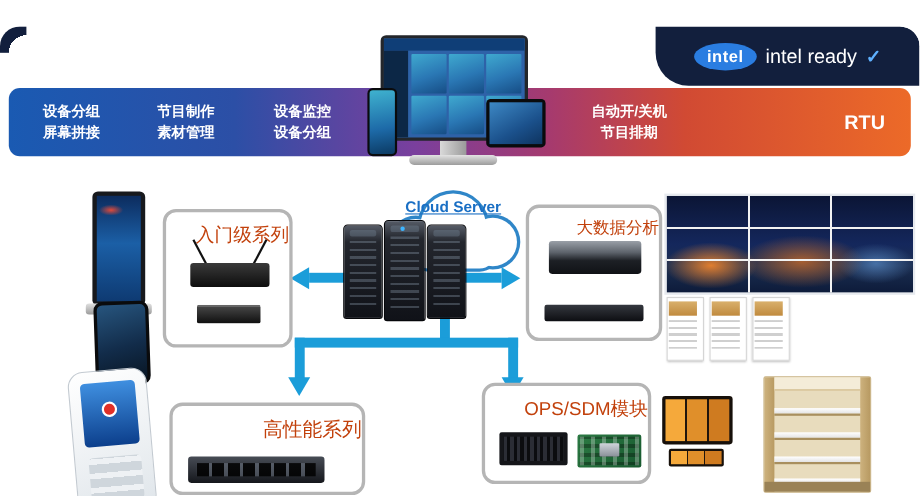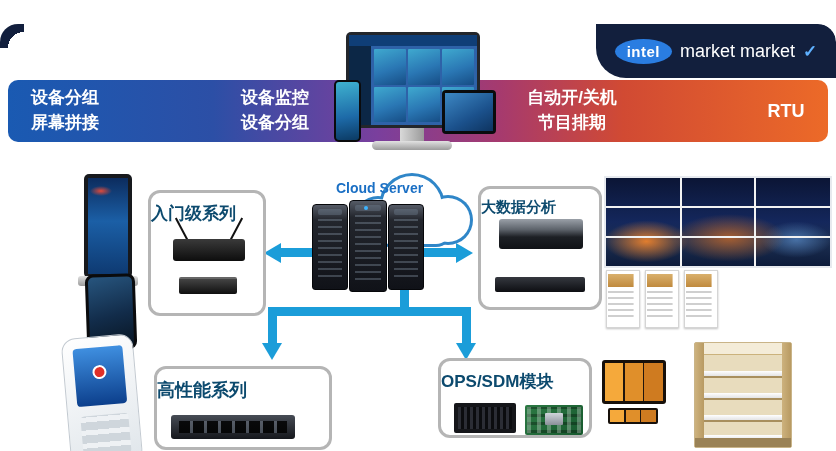--- a/index.html
+++ b/index.html
@@ -19,21 +19,21 @@
     font-size:15px; border-radius:50%; padding:4px 12px; letter-spacing:.5px; }
   .mr-text { color:#fff; font-size:18px; }
   .mr-check { color:#5fb1ff; font-size:17px; font-weight:bold; }
 
   
   .banner { position:absolute; left:8px; top:56px; width:820px; height:62px; z-index:2;
     border-radius:10px;
     background:linear-gradient(90deg, var(--banner_blue,#1a5ab2) 0%, #2c4fa6 25%,
       var(--banner_purple,#7a3f9d) 45%, #a63a6e 60%, #d14a33 75%, var(--banner_orange,#ec6a28) 100%); }
   .banner-item { position:absolute; top:50%; transform:translate(-50%,-50%);
-    color:#fff; font-weight:bold; font-size:17px; line-height:1.45;
+    color:#fff; font-weight:bold; font-size:13px; line-height:1.45;
     text-align:center; white-space:nowrap; }
 
   
   .monitor { position:absolute; left:346px; top:8px; width:134px; height:96px;
     background:#23262b; border-radius:5px; padding:3px; z-index:4; }
   .m-screen { width:100%; height:100%; background:#2e62a8; position:relative; overflow:hidden; }
   .m-top { height:11px; background:#0f3e77; }
   .m-side { position:absolute; left:0; top:11px; bottom:0; width:22px; background:#0c2746; }
   .m-main { position:absolute; left:22px; top:11px; right:0; bottom:0;
     display:grid; grid-template-columns:1fr 1fr 1fr; gap:2px; padding:3px; }
@@ -47,21 +47,21 @@
   .m-phone > i { display:block; width:100%; height:100%; border-radius:3px;
     background:linear-gradient(170deg,#3fb2cf 0%,#1d6aa8 60%,#0b3a63 100%); }
   .m-tablet { position:absolute; left:442px; top:66px; width:54px; height:44px; z-index:5;
     background:#0a0b0d; border-radius:4px; padding:3px; }
   .m-tablet > i { display:block; width:100%; height:100%;
     background:linear-gradient(150deg,#3d88c4 0%,#1b518c 60%,#0e3460 100%); }
 
   
   .cloud { position:absolute; left:336px; top:142px; width:152px; height:86px; z-index:1; }
   .cloud-label { position:absolute; left:336px; top:156px; width:152px; z-index:2;
-    text-align:left; color:#1a6fc4; font-weight:bold; font-size:14px; }
+    text-align:center; color:#1a6fc4; font-weight:bold; font-size:14px;text-decoration:underline; }
 
   
   .servers { position:absolute; left:312px; top:174px; width:112px; height:96px; z-index:3; }
   .tower { position:absolute; background:linear-gradient(180deg,#555b66 0%,#23262d 18%,#101218 100%);
     border:1px solid #06070a; border-radius:4px 4px 3px 3px; overflow:hidden; }
   .tower::before { content:""; position:absolute; left:5px; right:5px; top:14px; bottom:8px;
     background:repeating-linear-gradient(180deg, rgba(170,190,210,.28) 0 2px, transparent 2px 7px); }
   .tower::after { content:""; position:absolute; left:5px; right:5px; top:4px; height:6px;
     background:rgba(130,150,170,.3); border-radius:2px; }
   .led { position:absolute; width:4px; height:4px; border-radius:50%; background:#3db4ff; z-index:4; }
@@ -69,21 +69,21 @@
   
   .al { position:absolute; background:var(--arrow,#1b9dd9); z-index:2; }
   .ah { position:absolute; width:0; height:0; z-index:2; }
   .ah-left  { border-top:10px solid transparent; border-bottom:10px solid transparent; border-right:17px solid var(--arrow,#1b9dd9); }
   .ah-right { border-top:10px solid transparent; border-bottom:10px solid transparent; border-left:17px solid var(--arrow,#1b9dd9); }
   .ah-down  { border-left:10px solid transparent; border-right:10px solid transparent; border-top:17px solid var(--arrow,#1b9dd9); }
 
   
   .series-box { position:absolute; background:#fff; border:3px solid var(--box_border,#b5b5b5);
     border-radius:12px; z-index:2; }
-  .series-label { text-align:left; font-weight:bold; color:#0c4a6e; padding-top:9px; }
+  .series-label { text-align:right; font-weight:normal; color:#c2410c; padding-top:9px; }
 
   
   .dev-antenna { position:absolute; left:22px; top:30px; width:72px; height:38px; }
   .ant { position:absolute; width:2px; height:26px; background:#111; bottom:20px; }
   .ant-l { left:14px; transform:rotate(-28deg); transform-origin:bottom center; }
   .ant-r { left:56px; transform:rotate(28deg); transform-origin:bottom center; }
   .ant-body { position:absolute; left:0; bottom:0; width:72px; height:22px; border-radius:3px;
     background:linear-gradient(#3a3a3a,#0d0d0d); }
   .dev-smallbox { position:absolute; left:28px; top:84px; width:58px; height:17px; border-radius:2px;
     background:linear-gradient(#444,#0f0f0f); border-top:2px solid #666; }
@@ -174,28 +174,32 @@
 </style>
 </head>
 <body>
 
 <div class="canvas">
 
   <div class="corner-tl"></div>
 
   <div class="intel-badge">
     <span class="intel-oval">intel</span>
-    <span class="mr-text">market market</span>
+    <span class="mr-text">intel ready</span>
     <span class="mr-check">✓</span>
   </div>
 
   <div class="banner">
     <div class="banner-item" style="left:57px">
       <div>设备分组</div>
       <div>屏幕拼接</div>
+    </div>
+    <div class="banner-item" style="left:161px">
+      <div>节目制作</div>
+      <div>素材管理</div>
     </div>
     <div class="banner-item" style="left:267px">
       <div>设备监控</div>
       <div>设备分组</div>
     </div>
     <div class="banner-item" style="left:564px">
       <div>自动开/关机</div>
       <div>节目排期</div>
     </div>
     <div class="banner-item" style="left:778px;font-size:18px">
@@ -275,21 +279,21 @@
     <div class="series-label" style="font-size:15px">大数据分析</div>
     <div class="dev-msa"></div>
     <div class="dev-msb"></div>
   </div>
 
   <div class="series-box" style="left:154px;top:342px;width:178px;height:84px">
     <div class="series-label" style="font-size:18px">高性能系列</div>
     <div class="dev-rack"></div>
   </div>
 
-  <div class="series-box" style="left:438px;top:334px;width:154px;height:80px">
+  <div class="series-box" style="left:438px;top:324px;width:154px;height:92px">
     <div class="series-label" style="font-size:17px">OPS/SDM模块</div>
     <div class="dev-ops"></div>
     <div class="dev-sdm"></div>
   </div>
 
   <div class="kiosk">
       <i></i>
     </div>
   <div class="kiosk-base"></div>
   <div class="photo-phone">

